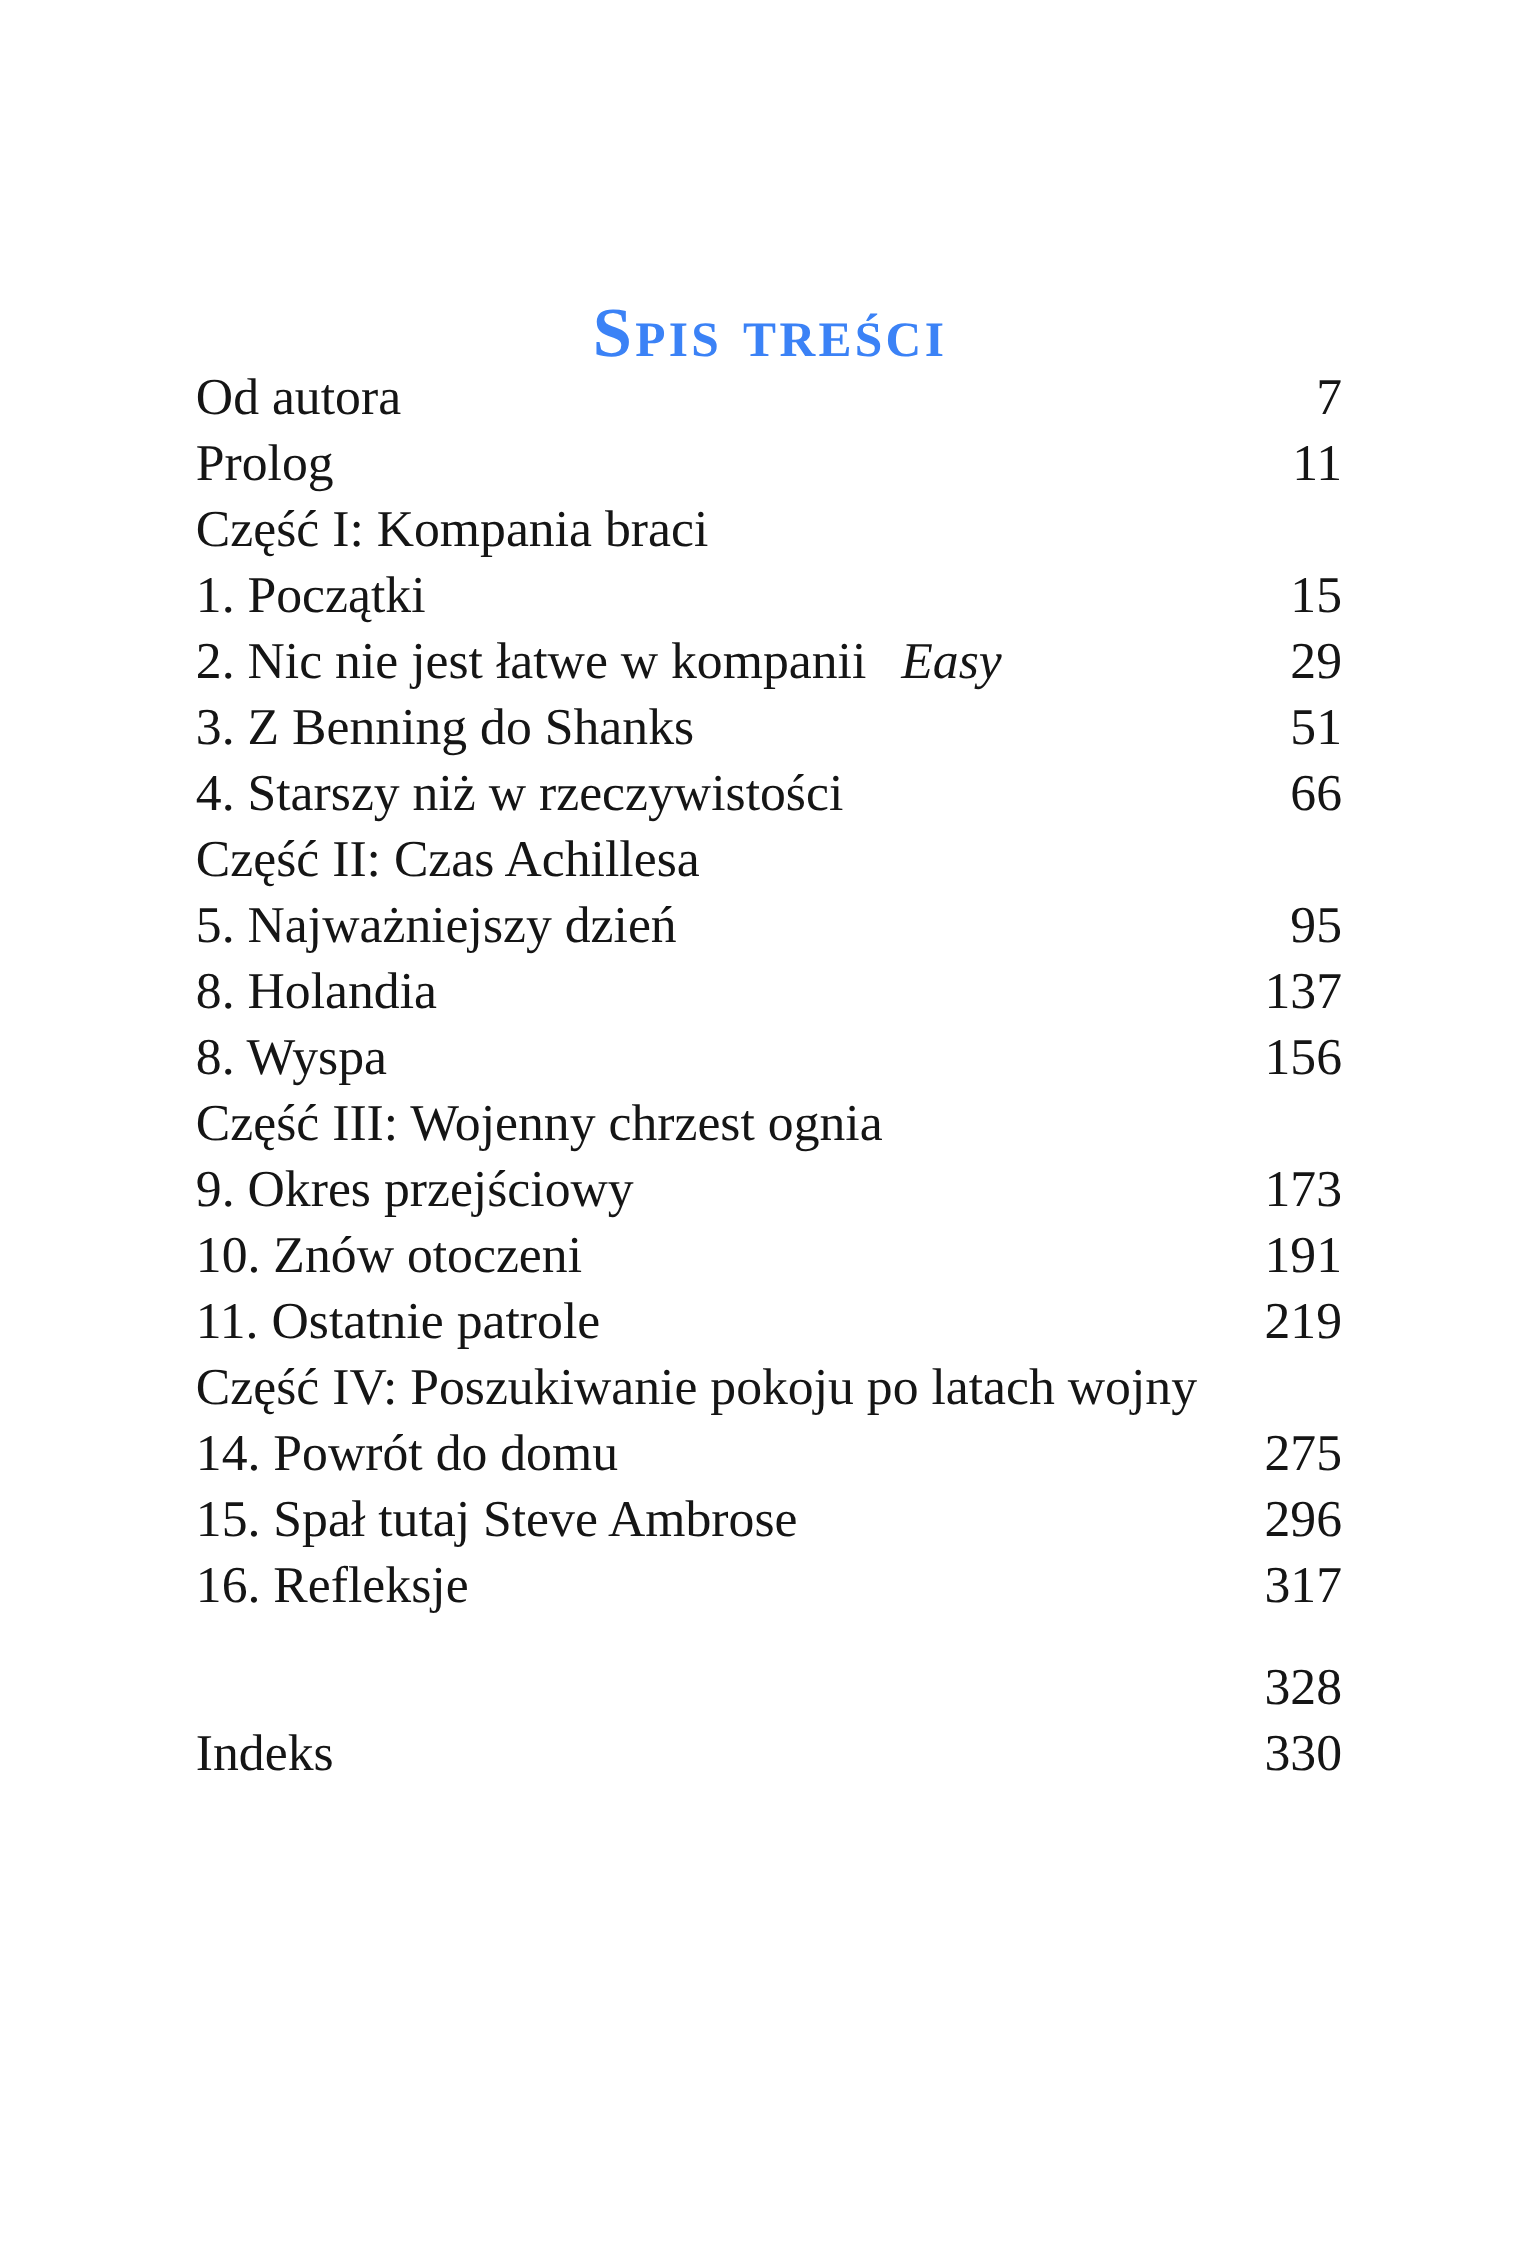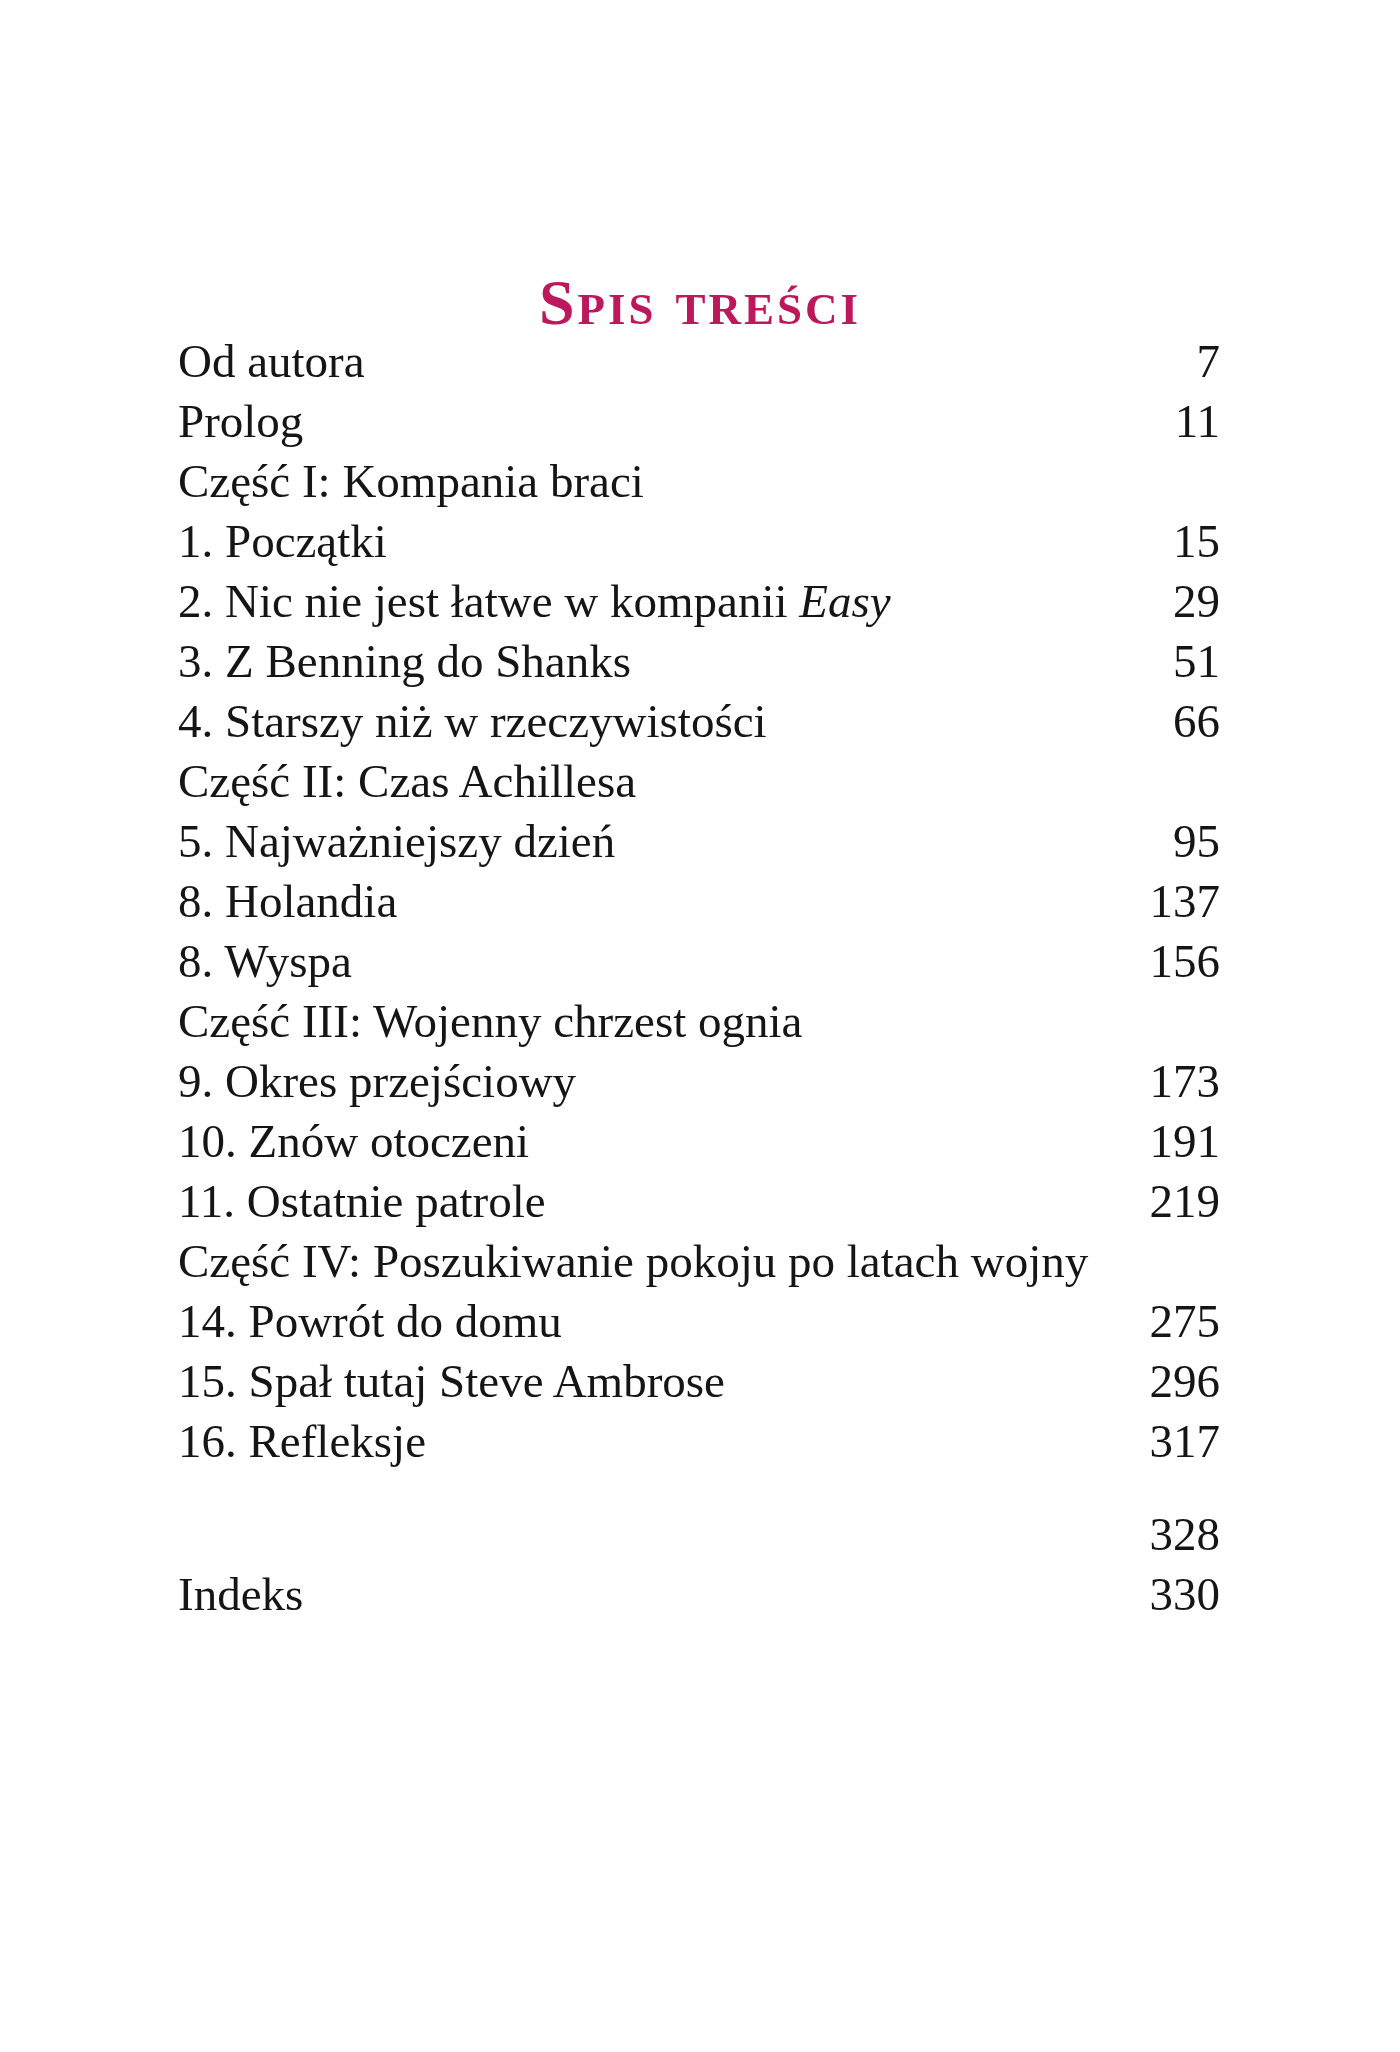--- a/index.html
+++ b/index.html
@@ -19,21 +19,21 @@
     position: absolute;
     left: 0;
     width: 1400px;
     top: 222px;
     text-align: center;
     font-size: 64px;
     line-height: 76px;
     font-weight: bold;
     font-variant: small-caps;
     letter-spacing: 3px;
-    color: #be185d;
+    color: #3b82f6;
   }
   .toc {
     position: absolute;
     left: 178px;
     width: 1042px;
     top: 331px;
   }
   .toc-row {
     position: relative;
     height: 60px;
@@ -55,20 +55,21 @@
   .toc-row.part .title {
     left: 0;
     width: 942px;
     text-align: left;
   }
   .toc-row.gap-before {
     margin-top: 33px;
   }
   em {
     font-style: italic;
+    margin-left: 20px;
   }
 </style>
 </head>
 <body>
 
 <h1 class="page-title">Spis treści</h1>
 
 <div class="toc">
 
   <div class="toc-row">

